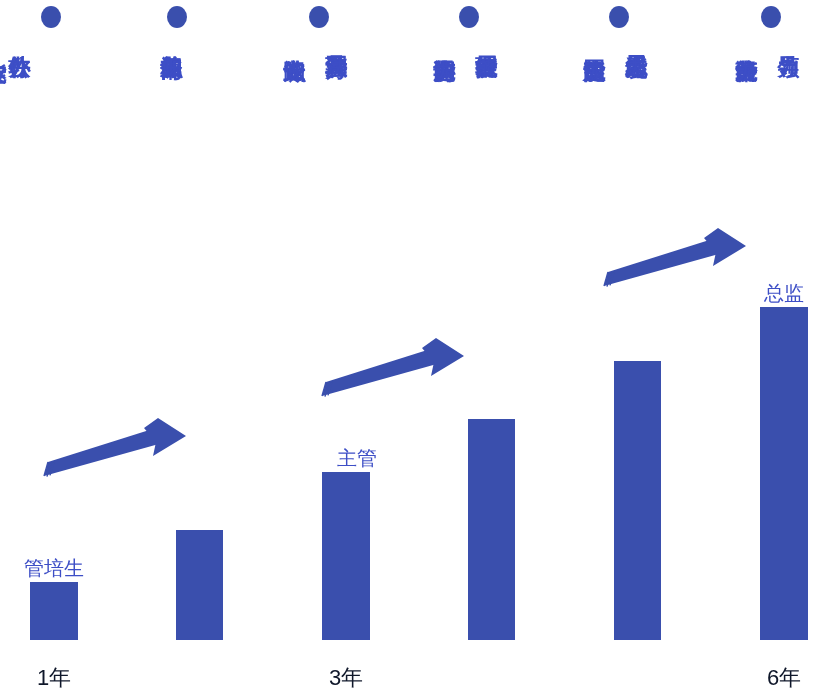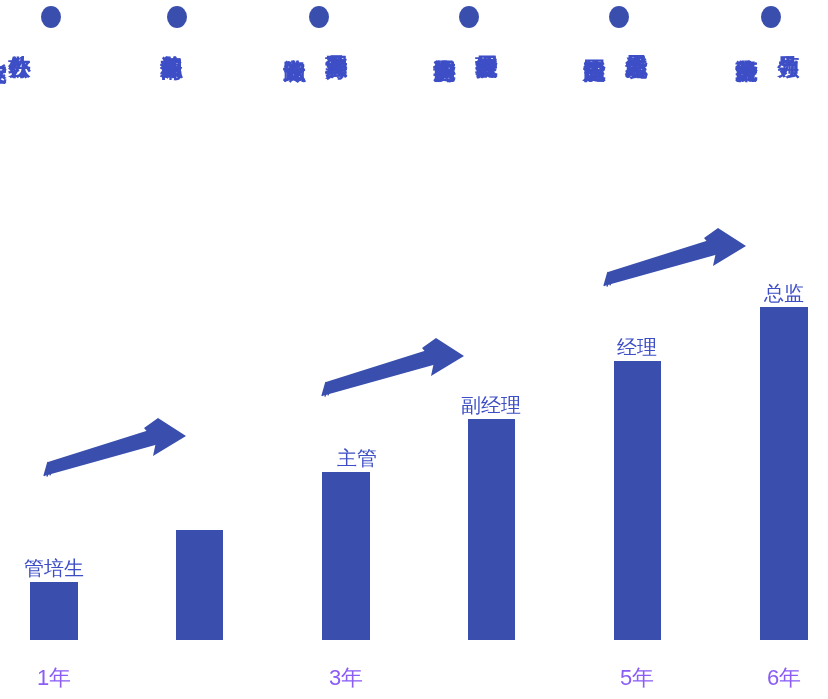--- a/index.html
+++ b/index.html
@@ -51,21 +51,21 @@
   .bar-label {
     position: absolute;
     font-size: 20px;
     color: #3d4ec6;
     white-space: nowrap;
     text-align: center;
   }
   .year-label {
     position: absolute;
     font-size: 22px;
-    color: #8b5cf6;
+    color: #0f172a;
     white-space: nowrap;
     text-align: center;
     bottom: 6px;
   }
 
   
   .arrow-wrap {
     position: absolute;
   }
   .arrow-wrap svg {
@@ -158,24 +158,21 @@
   <div class="bar-label" style="left:4px; top:555px; width:100px;">管培生</div>
   <div class="bar" style="left:30px; top:582px; width:48px; height:58px;"></div>
   <div class="year-label" style="left:4px; width:100px;">1年</div>
 
   <div class="bar" style="left:176px; top:530px; width:47px; height:110px;"></div>
 
   <div class="bar-label" style="left:307px; top:445px; width:100px;">主管</div>
   <div class="bar" style="left:322px; top:472px; width:48px; height:168px;"></div>
   <div class="year-label" style="left:296px; width:100px;">3年</div>
 
-  <div class="bar-label" style="left:441px; top:392px; width:100px;">副经理</div>
   <div class="bar" style="left:468px; top:419px; width:47px; height:221px;"></div>
 
-  <div class="bar-label" style="left:587px; top:334px; width:100px;">经理</div>
   <div class="bar" style="left:614px; top:361px; width:47px; height:279px;"></div>
-  <div class="year-label" style="left:587px; width:100px;">5年</div>
 
   <div class="bar-label" style="left:734px; top:280px; width:100px;">总监</div>
   <div class="bar" style="left:760px; top:307px; width:48px; height:333px;"></div>
   <div class="year-label" style="left:734px; width:100px;">6年</div>
 
 </div>
 
 </body></html>

